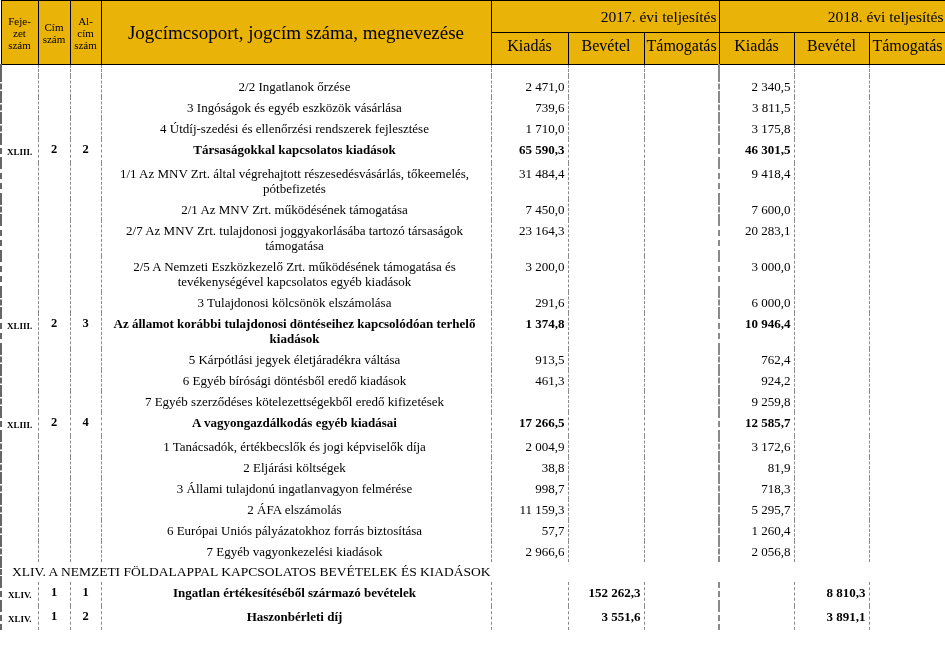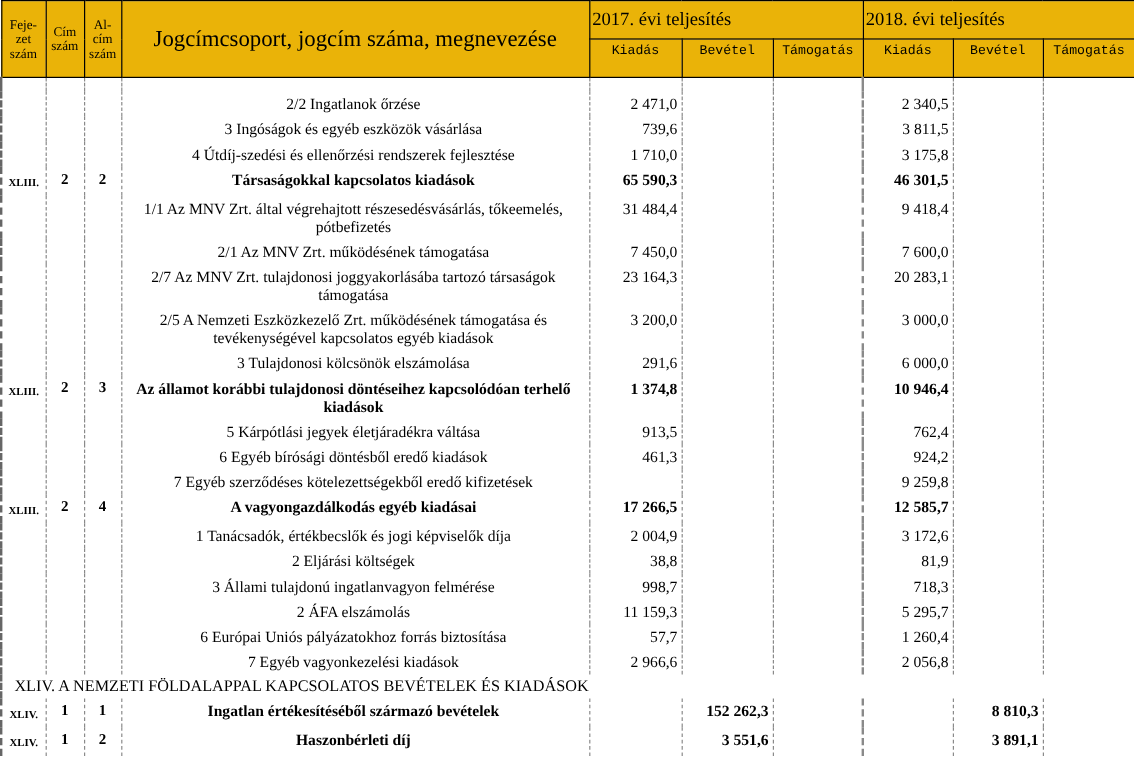--- a/index.html
+++ b/index.html
@@ -23,22 +23,22 @@
     font-weight:normal;
     vertical-align:middle;
     padding:1px 2px;
   }
   th.h-fej, th.h-cim, th.h-alcim {
     font-size:11px; line-height:12px;
     white-space:pre-line;
     text-align:center;
   }
   th.h-name  { font-size:19px; text-align:center; }
-  th.h-year  { font-size:15.5px; text-align:left; height:29px; }
-  th.h-sub   { font-size:11px; text-align:center; height:26px; vertical-align:top; padding-top:4px;font-family:Liberation Mono, monospace; }
+  th.h-year  { font-size:15.5px; text-align:right; height:29px; }
+  th.h-sub   { font-size:16px; text-align:center; height:26px; vertical-align:top; padding-top:4px; }
   
   tbody td {
     vertical-align:top;
     padding:3px 2px;
     font-size:13px;
     line-height:15px;
     border-left:1px dashed #8a8a8a;
   }
   tbody td.c0 { border-left:2px dashed #666; }
   tbody td.c7 { border-left:2px dashed #8a8a8a; }

